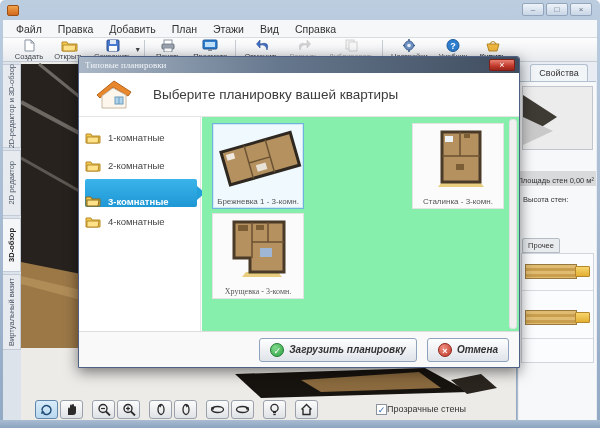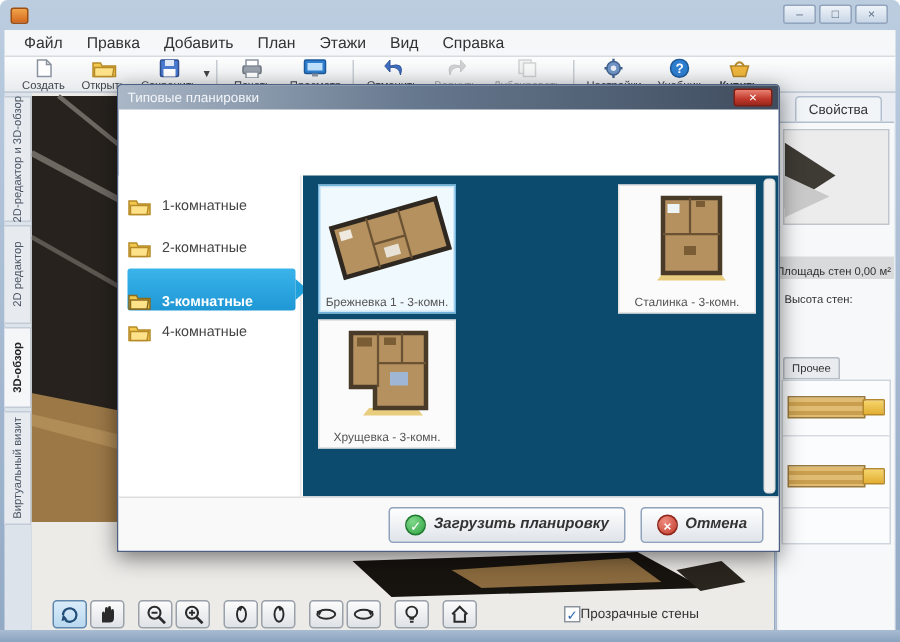--- a/index.html
+++ b/index.html
@@ -93,37 +93,37 @@
   .bb-check span.lbl { font-size:9px; color:#333; margin-left:0; }
   .bottom-frame { position:absolute; left:0; right:0; bottom:0; height:8px;
     background:linear-gradient(#a9bcd2,#8ba3bf); }
 
   
   .dialog { position:absolute; left:78px; top:56px; width:442px; height:312px;
     border:1px solid #4e6184; border-radius:3px 3px 0 0; background:#fff;
     box-shadow:0 4px 14px rgba(0,0,0,.5); z-index:20; }
   .dlg-title { position:absolute; left:0; right:0; top:0; height:16px; border-radius:2px 2px 0 0;
     background:linear-gradient(90deg,#aab7c7,#66788e 45%,#3f4c5e); display:flex; align-items:center; }
-  .dlg-title span { font-size:9px; color:#f2f5f9; margin-left:6px; }
+  .dlg-title span { font-size:9px; color:#f2f5f9; margin-left:6px;font-family:Liberation Serif, serif; }
   .dlg-close { position:absolute; right:4px; top:2px; width:26px; height:12px; border-radius:2px;
     background:linear-gradient(#e98273,#c0392b 60%,#99261c); border:1px solid #7e1e15;
     color:#fff; font-size:9px; line-height:10px; text-align:center; }
   .dlg-header { position:absolute; left:0; right:0; top:16px; height:44px; background:#fff;
     border-bottom:1px solid #e4e4e4; display:flex; align-items:center; }
   .dlg-header svg { margin-left:16px; }
   .dlg-heading { font-size:13.5px; color:#3c3c3c; margin-left:20px; }
   .dlg-body { position:absolute; left:0; right:0; top:60px; bottom:36px; background:#fff; }
   .cat-list { position:absolute; left:0; top:0; bottom:0; width:122px; border-right:1px solid #e6e6e6; padding-top:6px; }
   .cat-item { position:relative; height:28px; margin:0 0 0 6px; width:112px; display:flex; align-items:center; }
   .cat-item .lbl { font-size:9.5px; color:#444; margin-left:7px; }
   .cat-item.selected { background:linear-gradient(#3ab4ea,#1e97d5); border-radius:2px;align-items:flex-end; }
   .cat-item.selected .lbl { color:#fff; font-weight:bold; }
   .cat-arrow { position:absolute; right:-8px; top:50%; margin-top:-7px; width:0; height:0;
     border-top:7px solid transparent; border-bottom:7px solid transparent; border-left:8px solid #22a0db; }
-  .thumbs { position:absolute; left:123px; right:0; top:0; bottom:0; background:#0c4a6e; }
+  .thumbs { position:absolute; left:123px; right:0; top:0; bottom:0; background:#86efac; }
   .thumb-scroll { position:absolute; right:2px; top:2px; bottom:2px; width:8px; background:#f0f0f0;
     border:1px solid #e0e0e0; border-radius:3px; }
   .card { position:absolute; width:92px; height:86px; background:#fbfbfb; border:1px solid #e3e3e3; }
   .card.selected { background:#f0f9fe; border:1px solid #6fb3dd; box-shadow:0 0 0 1px #cfe8f6 inset; }
   .card .cap { position:absolute; left:0; right:0; bottom:2px; text-align:center; font-size:8px; color:#555; }
   .card svg { position:absolute; left:3px; top:2px; }
   .dlg-footer { position:absolute; left:0; right:0; bottom:0; height:36px; background:#f9f9f9;
     border-top:1px solid #ddd; display:flex; align-items:center; justify-content:flex-end; gap:10px; padding-right:10px; }
   .btn { height:24px; display:flex; align-items:center; gap:5px; padding:0 10px;
     background:linear-gradient(#fefefe,#dfe4ea); border:1px solid #8fa3bd; border-radius:3px; }
@@ -401,20 +401,29 @@
     </div>
   </div>
 
   <div class="bottom-frame"></div>
 
   <div class="dialog">
     <div class="dlg-title">
       <span>Типовые планировки</span>
       <div class="dlg-close">×</div>
     </div>
+    <div class="dlg-header">
+      <svg width="38" height="32">
+        <polygon points="2,16 19,2 36,13 33,17 18,8 5,19" fill="#e8872b" stroke="#b5641a"></polygon>
+        <polygon points="7,17 18,9 31,16 31,29 7,29" fill="#fdf6ec" stroke="#c9b8a4"></polygon>
+        <rect x="20" y="18" width="8" height="7" fill="#aed3ec" stroke="#6f9cbd"></rect>
+        <line x1="24" y1="18" x2="24" y2="25" stroke="#6f9cbd"></line>
+      </svg>
+      <span class="dlg-heading">Выберите планировку вашей квартиры</span>
+    </div>
     <div class="dlg-body">
       <div class="cat-list">
         <div class="cat-item">
           <svg width="16" height="13">
               <path d="M1 3 h5 l1 2 h8 v7 h-14 z" fill="#f2c94c" stroke="#b78b28"></path>
               <path d="M2 6 h12 l-1 6 h-11 z" fill="#fde28a" stroke="#b78b28"></path>
             </svg>
           <span class="lbl">1-комнатные</span>
         </div>
         <div class="cat-item">
@@ -459,21 +468,21 @@
             <polygon points="26,56 64,56 68,61 22,61" fill="#e8cd7e"></polygon>
             <rect x="26" y="6" width="38" height="50" fill="#b59160" stroke="#4a3b28" stroke-width="3"></rect>
             <line x1="44" y1="6" x2="44" y2="30" stroke="#6b5232" stroke-width="1.5"></line>
             <line x1="26" y1="30" x2="64" y2="30" stroke="#6b5232" stroke-width="1.5"></line>
             <rect x="29" y="10" width="8" height="6" fill="#eef3f6"></rect>
             <rect x="48" y="8" width="6" height="4" fill="#7a5c35"></rect>
             <rect x="40" y="38" width="8" height="6" fill="#7a5c35"></rect>
           </svg>
           <span class="cap">Сталинка - 3-комн.</span>
         </div>
-        <div class="card" style="left:10px;top:96px;">
+        <div class="card" style="left:10px;top:96px;font-family:Liberation Serif, serif;">
           <svg width="86" height="64">
             <polygon points="30,56 62,56 66,61 26,61" fill="#e8cd7e"></polygon>
             <path d="M18 6 h50 v50 h-34 v-14 h-16 z" fill="#b59160" stroke="#4a3b28" stroke-width="3"></path>
             <line x1="36" y1="6" x2="36" y2="42" stroke="#6b5232" stroke-width="1.5"></line>
             <line x1="52" y1="6" x2="52" y2="26" stroke="#6b5232" stroke-width="1.5"></line>
             <line x1="36" y1="26" x2="68" y2="26" stroke="#6b5232" stroke-width="1.5"></line>
             <rect x="22" y="9" width="10" height="6" fill="#7a5c35"></rect>
             <rect x="40" y="9" width="8" height="5" fill="#7a5c35"></rect>
             <rect x="44" y="32" width="12" height="9" fill="#9fb6d4"></rect>
           </svg>

